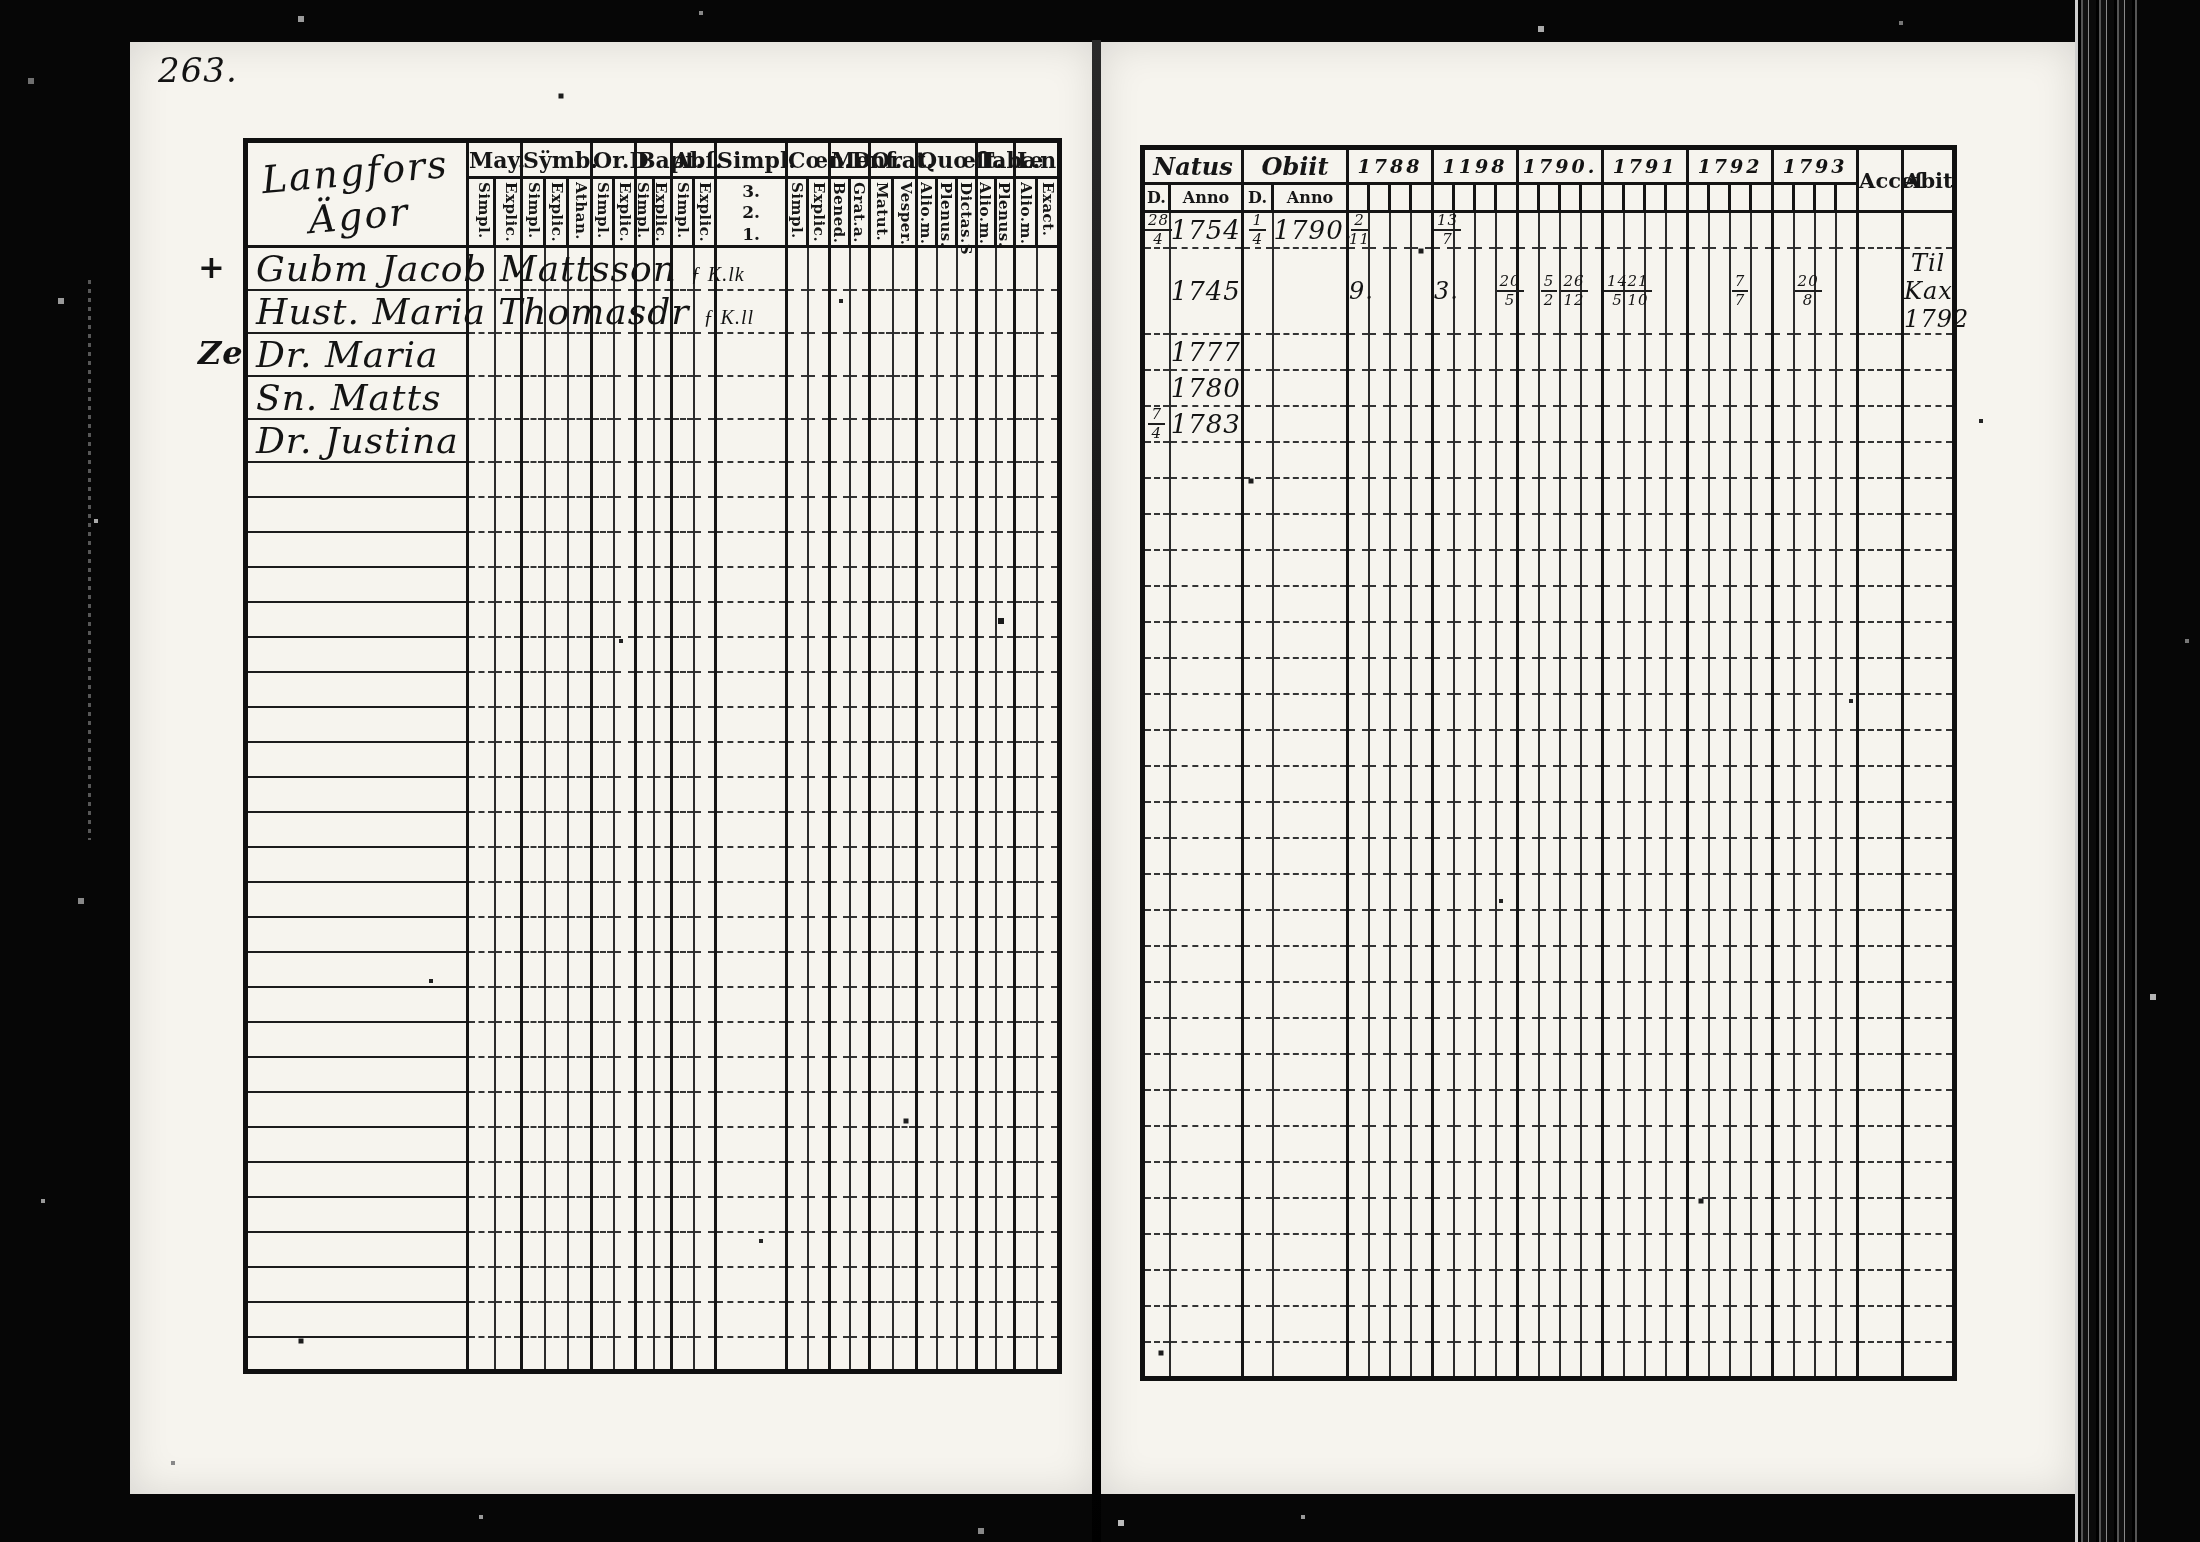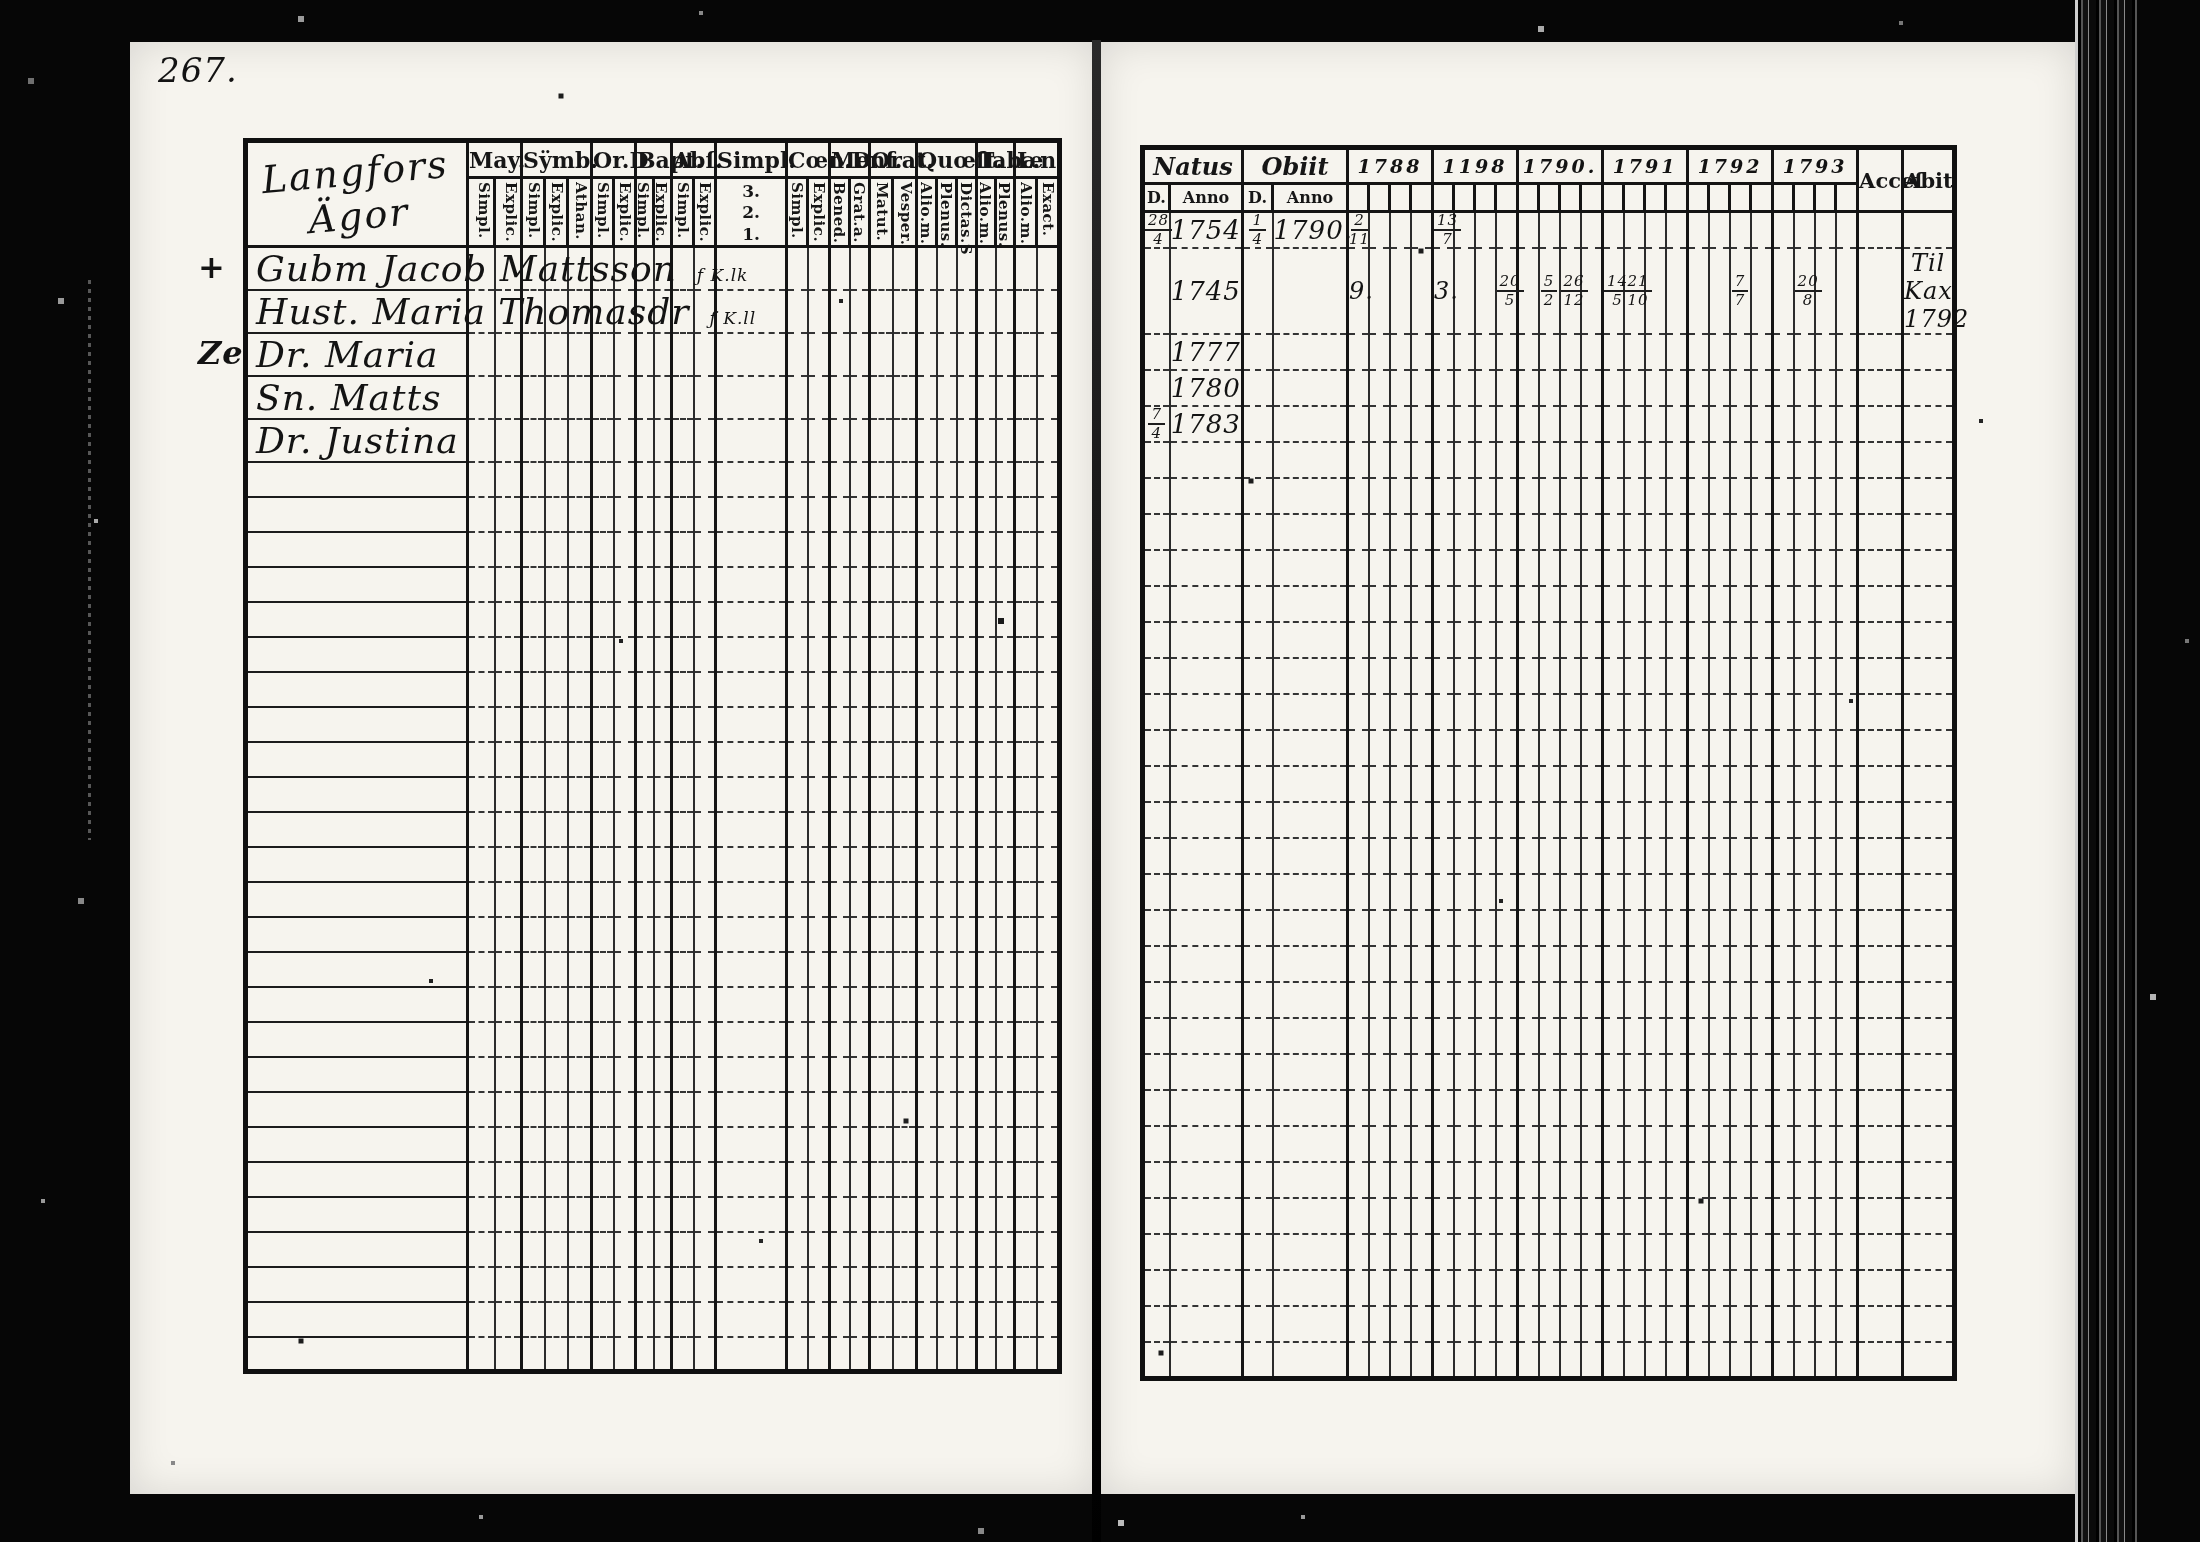--- a/index.html
+++ b/index.html
@@ -45,21 +45,21 @@
   th.ysub { height:28px; }
 
   td { border-left:2px solid #2b2b2b; }
   td.cell { border-bottom:2px dashed #343434; text-align:center; vertical-align:middle; }
   #left-table  td { height:35px; }
   #right-table td { height:36px; }
   td.gs, th.gs { border-left:3px solid #141414; }
   .namecell { position:relative; border-bottom:2px solid #1c1c1c; border-right:3px solid #141414;
               text-align:left; padding-left:8px; white-space:nowrap; overflow:visible; }
   .pname  { font-size:36px; }
-  .nmarks { font-size:17px; margin-left:20px; }
+  .nmarks { font-size:20px; margin-left:14px;font-family:Liberation Serif, serif; }
   .mmark  { position:absolute; left:-50px; top:0; font-size:32px; font-weight:bold; }
 
   .entry { font-size:24px; white-space:pre-line; }
   .frac  { display:inline-flex; flex-direction:column; align-items:center; line-height:1;
            font-size:15px; vertical-align:middle; }
   .frac .num { border-bottom:2px solid #1d1d1d; padding:0 3px 1px; }
   .frac .den { padding-top:1px; }
   .anno { font-size:26px; }
 
   .white-specks { position:absolute; left:0; top:0; width:2px; height:2px; background:transparent;
@@ -80,21 +80,21 @@
 
 <div class="scan">
   <div class="page left"></div>
   <div class="page right"></div>
   <div class="binding"></div>
   <div class="fore-edge"></div>
   <div class="edge-streak"></div>
   <div class="white-specks"></div>
   <div class="dark-specks"></div>
 
-  <div class="pageno hw">267.</div>
+  <div class="pageno hw">263.</div>
 
   <table id="left-table">
     <colgroup id="left-cols">
         <col style="width: 222px;">
         <col style="width: 27px;">
         <col style="width: 27px;">
         <col style="width: 23px;">
         <col style="width: 23px;">
         <col style="width: 24px;">
         <col style="width: 22px;">

